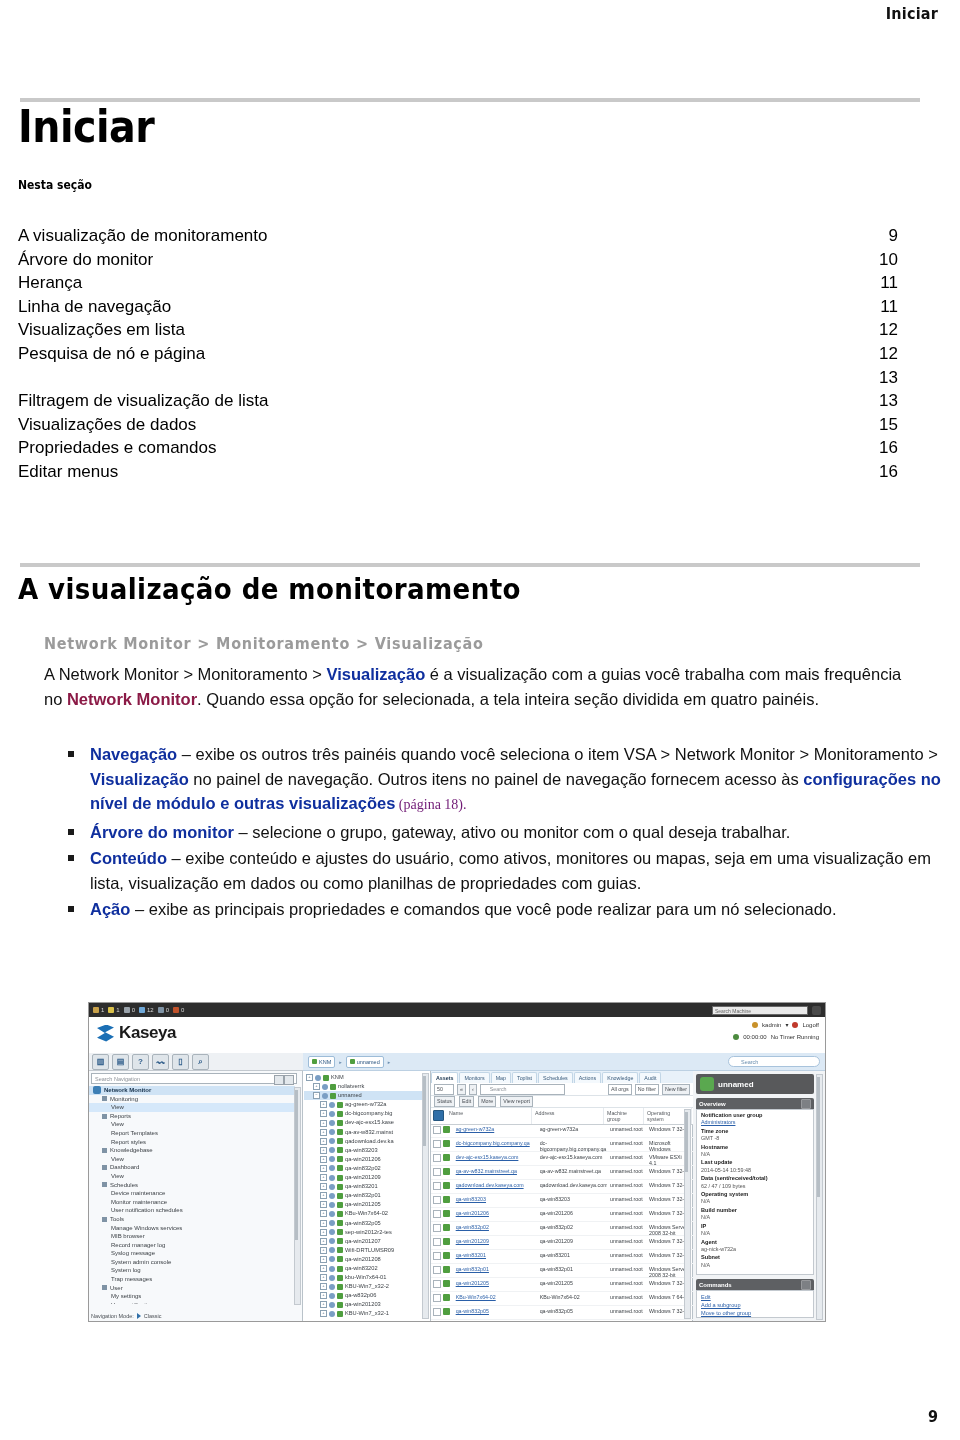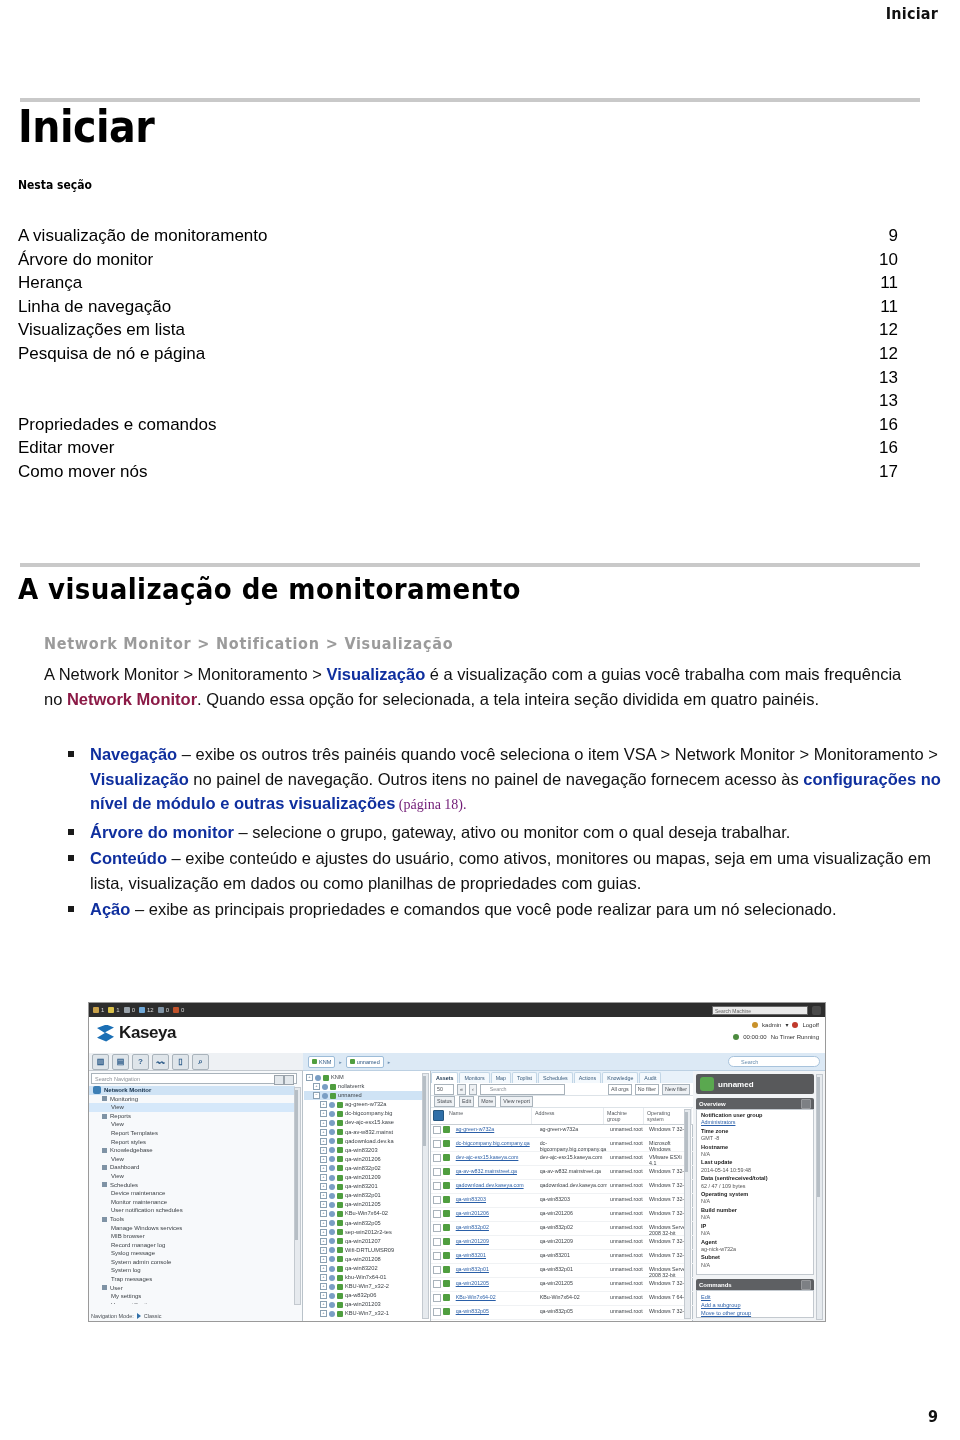--- a/index.html
+++ b/index.html
@@ -306,44 +306,45 @@
       <div class="toc-row">
         <span class="toc-label">Pesquisa de nó e página</span>
         <span class="toc-dots"></span>
         <span class="toc-page">12</span>
       </div>
       <div class="toc-row">
         <span class="toc-dots"></span>
         <span class="toc-page">13</span>
       </div>
       <div class="toc-row">
+        <span class="toc-label">Filtragem de visualização de lista</span>
         <span class="toc-dots"></span>
         <span class="toc-page">13</span>
       </div>
       <div class="toc-row">
+        <span class="toc-label">Visualizações de dados</span>
+        <span class="toc-dots"></span>
+        <span class="toc-page">15</span>
+      </div>
+      <div class="toc-row">
         <span class="toc-label">Propriedades e comandos</span>
         <span class="toc-dots"></span>
         <span class="toc-page">16</span>
       </div>
       <div class="toc-row">
-        <span class="toc-label">Editar mover</span>
+        <span class="toc-label">Editar menus</span>
         <span class="toc-dots"></span>
         <span class="toc-page">16</span>
-      </div>
-      <div class="toc-row">
-        <span class="toc-label">Como mover nós</span>
-        <span class="toc-dots"></span>
-        <span class="toc-page">17</span>
       </div>
     </div>
 
   <div class="rule r2"></div>
   <h1 class="section-title">A visualização de monitoramento</h1>
 
-  <div class="crumb" id="crumb"><span>Network Monitor</span><span class="sep">&gt;</span><span>Notification</span><span class="sep">&gt;</span><span>Visualização</span></div>
+  <div class="crumb" id="crumb"><span>Network Monitor</span><span class="sep">&gt;</span><span>Monitoramento</span><span class="sep">&gt;</span><span>Visualização</span></div>
 
   <div class="para p1">
     <span>A Network Monitor &gt; Monitoramento &gt; </span><b class="nav-blue">Visualização</b><span> é a visualização com a guias você trabalha com mais frequência no </span><b class="nm-red">Network Monitor</b><span>. Quando essa opção for selecionada, a tela inteira seção dividida em quatro painéis.</span>
   </div>
 
   <div class="bullets">
     <div class="bullet">
       <span class="sq"></span>
       <b class="nav-blue">Navegação</b><span> – exibe os outros três painéis quando você seleciona o item VSA &gt; Network Monitor &gt; Monitoramento &gt; </span><b class="nav-blue">Visualização</b><span> no painel de navegação.   Outros itens no painel de navegação fornecem acesso às </span><b class="nav-blue">configurações no nível de módulo e outras visualizações</b><span class="pgref"> (página 18).</span>
     </div>

